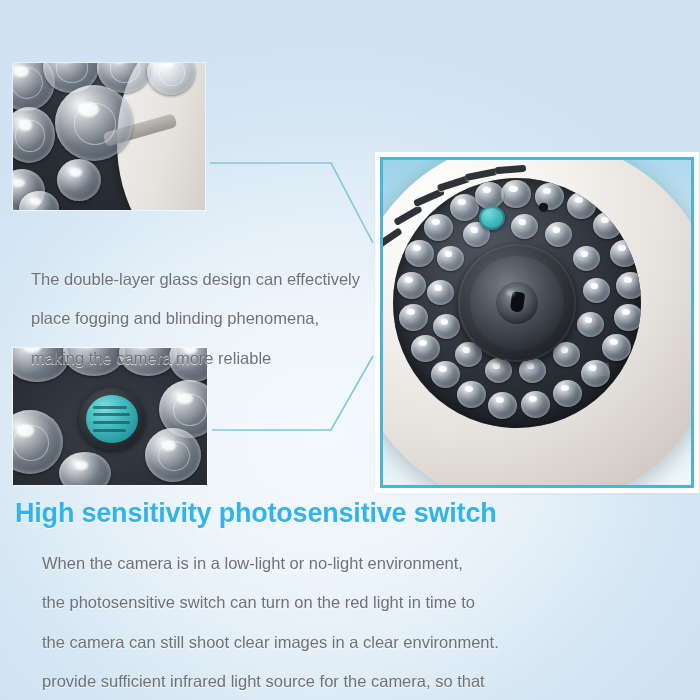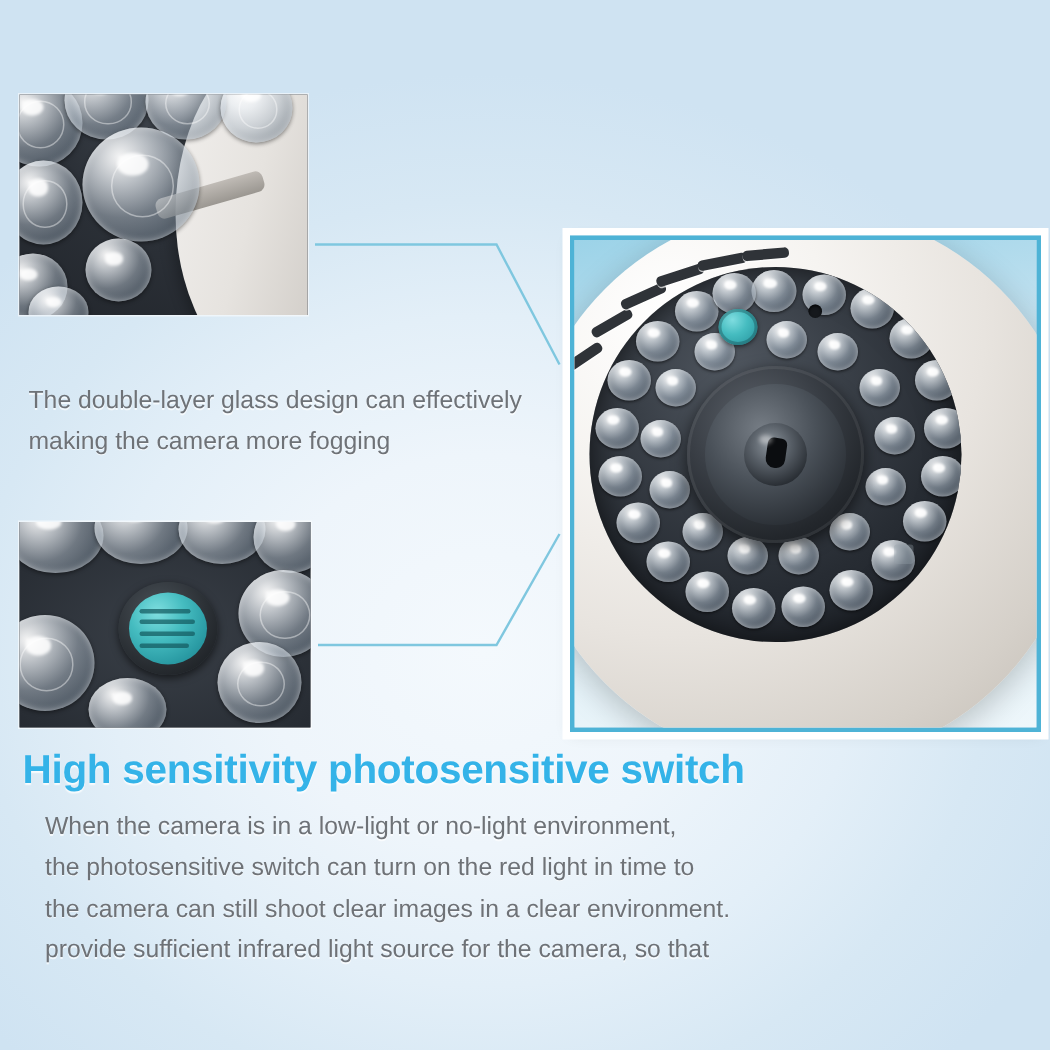--- a/index.html
+++ b/index.html
@@ -142,21 +142,21 @@
     text-shadow:0 1px 1px rgba(255,255,255,.85);
   }
   .bodycopy{
     position:absolute;color:#6e7277;line-height:1.42;
     text-shadow:0 1px 0 rgba(255,255,255,.7);
   }
   #headline-1{left:15px;top:216px;font-size:27px;}
   #body-1{left:15px;top:252px;width:375px;font-size:16.5px;}
   #headline-2{left:15px;top:498px;font-size:27px;}
   #body-2{left:26px;top:536px;width:520px;font-size:16.5px;}
-  .bodycopy p{margin:4px;}
+  .bodycopy p{margin:16px;}
 </style>
 </head>
 <body>
 
 <div id="stage">
 
   <div class="photo" id="inset-glass">
     <div class="led-board"></div>
     <div class="bezel-arc"></div>
     <div class="bezel-lip"></div>
@@ -255,21 +255,22 @@
     </div>
   </div>
 
   <svg id="connectors" viewBox="0 0 700 700">
     <polyline points="210,163 331,163 373,243" fill="none" stroke="#7fc7df" stroke-width="1.6"></polyline>
     <polyline points="212,430 331,430 373,356" fill="none" stroke="#7fc7df" stroke-width="1.6"></polyline>
   </svg>
 
   <div class="bodycopy" id="body-1">
     <p>The double-layer glass design can effectively</p>
-    <p>making the camera more fogging</p>
+    <p>place fogging and blinding phenomena,</p>
+    <p>making the camera more reliable</p>
   </div>
 
   <div class="headline" id="headline-2">High sensitivity photosensitive switch</div>
   <div class="bodycopy" id="body-2">
     <p>When the camera is in a low-light or no-light environment,</p>
     <p>the photosensitive switch can turn on the red light in time to</p>
     <p>the camera can still shoot clear images in a clear environment.</p>
     <p>provide sufficient infrared light source for the camera, so that</p>
   </div>
 

